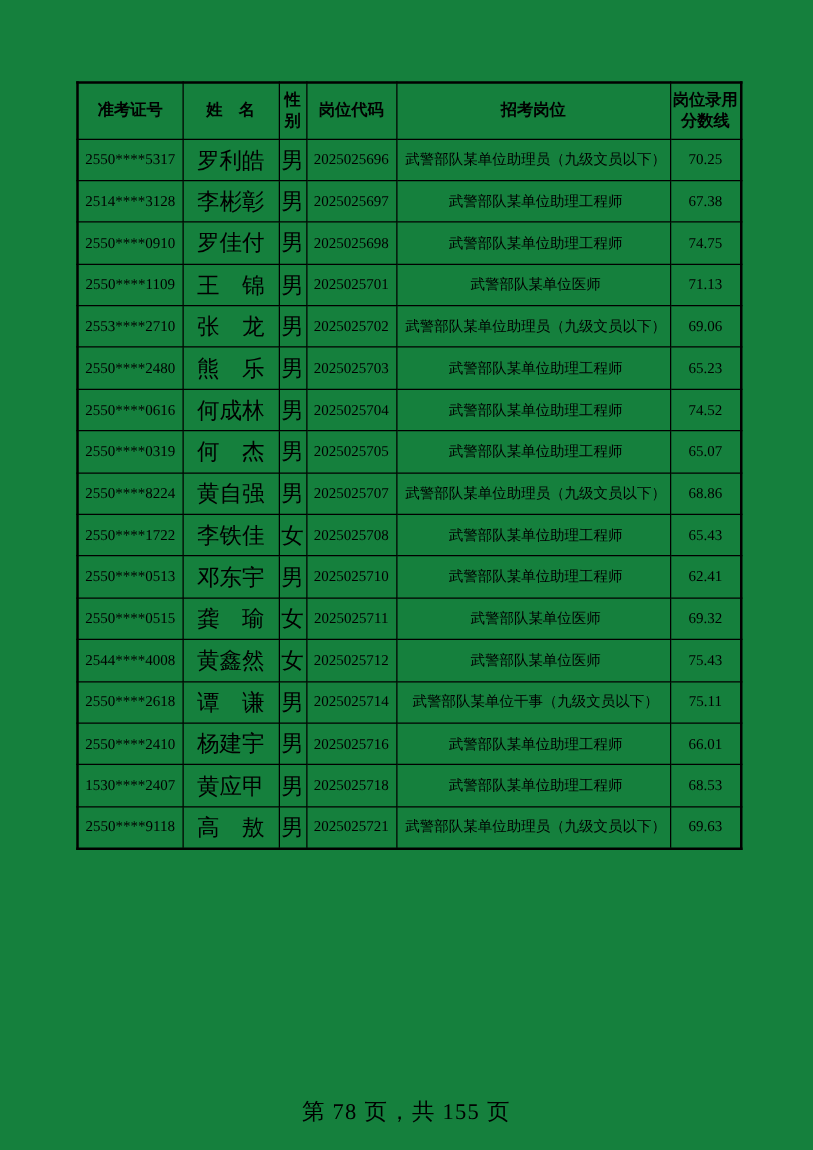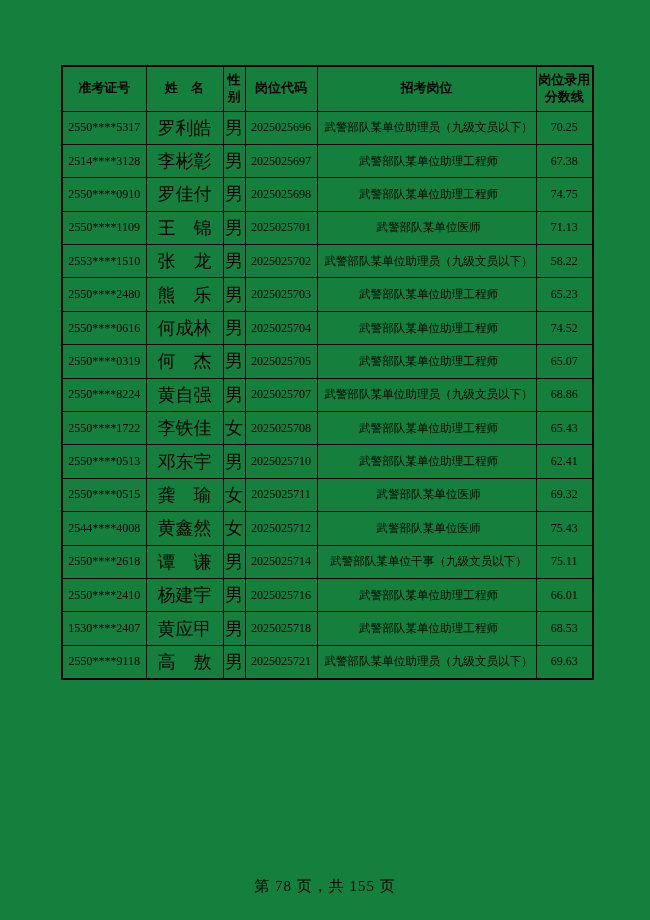--- a/index.html
+++ b/index.html
@@ -54,21 +54,21 @@
   col.c1 { width: 77px; }
   col.c2 { width: 22px; }
   col.c3 { width: 72px; }
   col.c4 { width: 219px; }
   col.c5 { width: 57px; }
   .footer {
     position: absolute;
     left: 0; top: 877px;
     width: 650px;
     text-align: center;
-    font-size: 15px;
+    font-size: 18px;
     letter-spacing: 1px;
   }
 </style>
 </head>
 <body>
 
 <div class="sheet">
   <table class="score-table">
     <colgroup>
       <col class="c0">
@@ -115,26 +115,26 @@
         </tr>
         <tr>
           <td class="c0">2550****1109</td>
           <td class="c1">王　锦</td>
           <td class="c2">男</td>
           <td class="c3">2025025701</td>
           <td class="c4">武警部队某单位医师</td>
           <td class="c5">71.13</td>
         </tr>
         <tr>
-          <td class="c0">2553****1510</td>
+          <td class="c0">2553****2710</td>
           <td class="c1">张　龙</td>
           <td class="c2">男</td>
           <td class="c3">2025025702</td>
           <td class="c4">武警部队某单位助理员（九级文员以下）</td>
-          <td class="c5">58.22</td>
+          <td class="c5">69.06</td>
         </tr>
         <tr>
           <td class="c0">2550****2480</td>
           <td class="c1">熊　乐</td>
           <td class="c2">男</td>
           <td class="c3">2025025703</td>
           <td class="c4">武警部队某单位助理工程师</td>
           <td class="c5">65.23</td>
         </tr>
         <tr>

